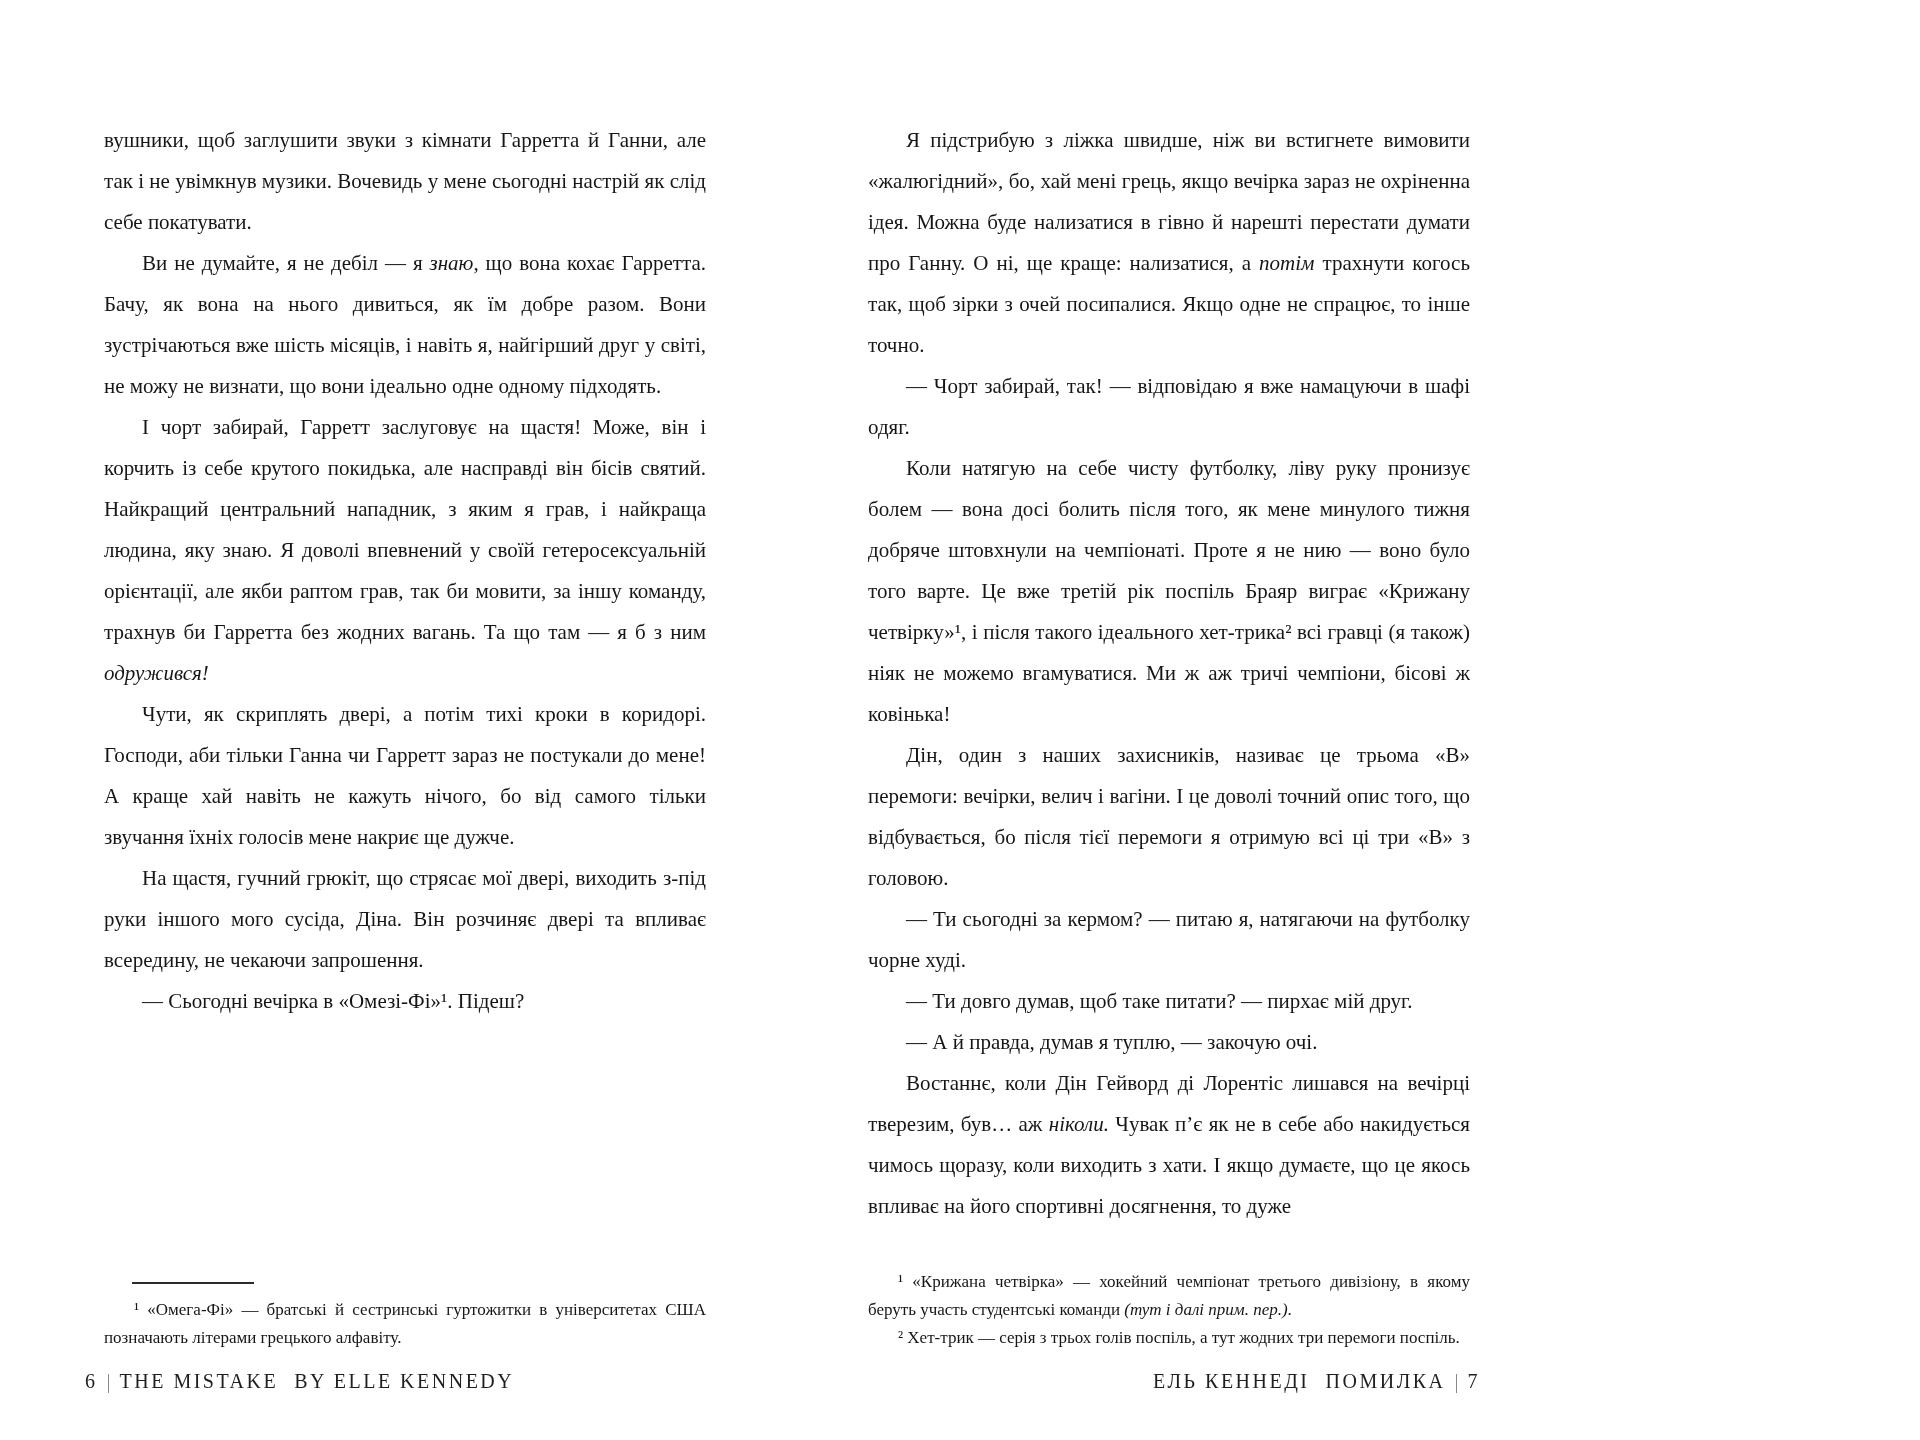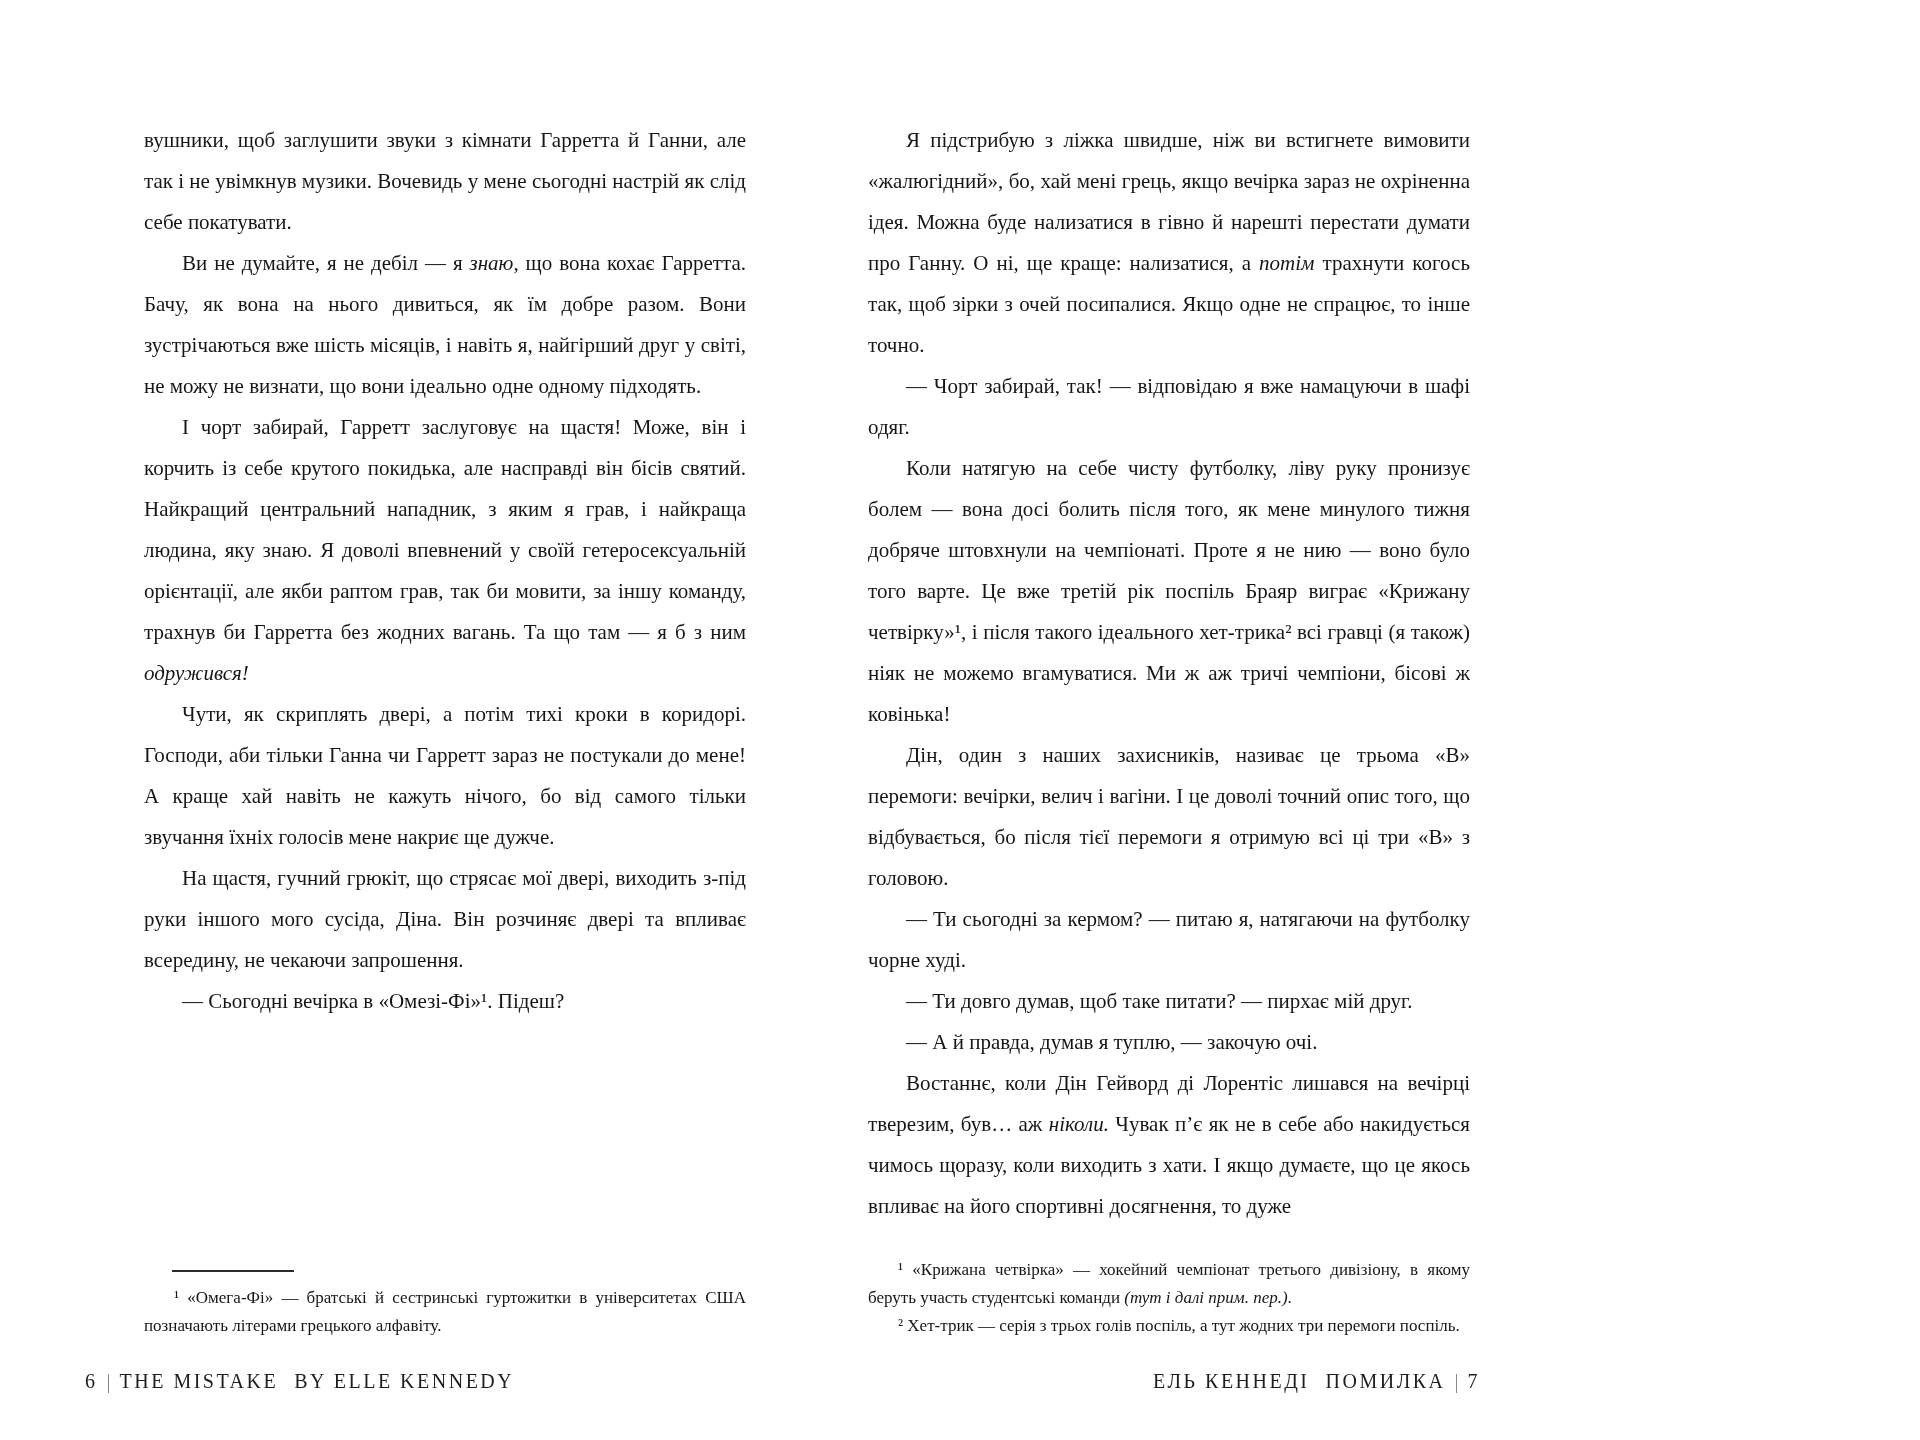--- a/index.html
+++ b/index.html
@@ -12,36 +12,36 @@
     overflow: hidden;
   }
   body { position: relative; }
 
   .page {
     position: absolute;
     top: 120px;
     width: 602px;
     height: 1232px;
   }
-  .page-left  { left: 104px; margin-left: 40px; }
+  .page-left  { left: 104px; }
   .page-right { left: 868px; }
 
   .body-text {
     font-size: 21px;
     line-height: 41px;
     text-align: justify;
     hyphens: auto;
     -webkit-hyphens: auto;
   }
   .body-text p.indent { text-indent: 38px; }
   em { }
 
   .footnotes {
     position: absolute;
-    left: 0; right: 0; bottom: 12px;
+    left: 0; right: 0; bottom: 0;
   }
   .footnote-rule {
     width: 122px;
     border-top: 2px solid #2b2b2b;
     margin: 0 0 12px 28px;
   }
   .footnote {
     font-size: 17px;
     line-height: 28px;
     text-align: justify;

